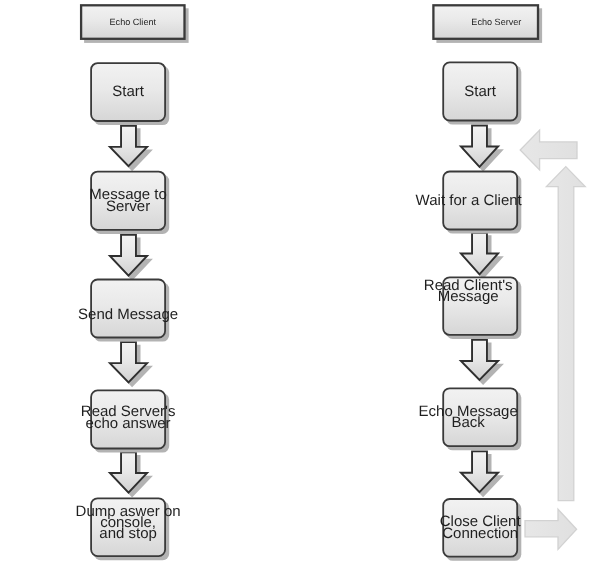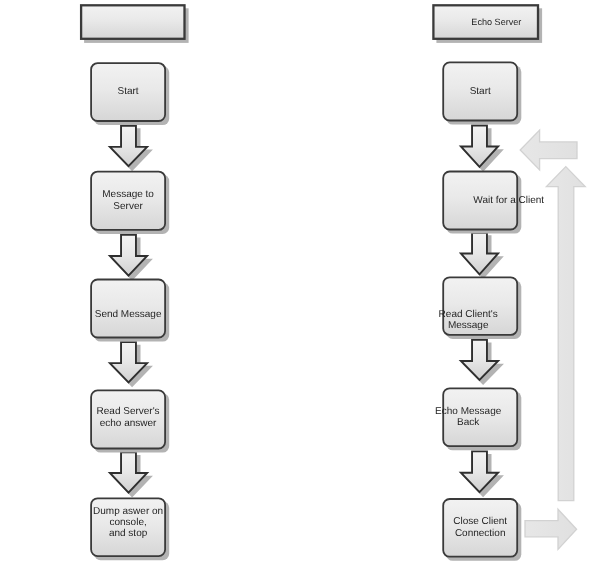--- a/index.html
+++ b/index.html
@@ -9,21 +9,21 @@
      font-family:"Liberation Sans",sans-serif;
      -webkit-font-smoothing:antialiased;
      text-rendering:geometricPrecision;}
 #stage{position:relative;width:596px;height:562px;}
 svg.layer{position:absolute;left:0;top:0;width:596px;height:562px;}
 .lbl{position:absolute;text-align:center;color:#1f1f1f;
      white-space:pre;line-height:11.2px;
      display:flex;align-items:center;justify-content:center;
      transform:translateZ(0);}
 .lbl.title{font-size:9.1px;}
-.lbl.step{font-size:10px;}
+.lbl.step{font-size:15px;}
 
 </style>
 </head>
 <body>
 
 <div id="stage">
 <svg class="layer" viewBox="0 0 596 562" width="596" height="562" xmlns="http://www.w3.org/2000/svg">
 <defs>
 <linearGradient id="boxg" x1="0" y1="0" x2="0" y2="1">
 <stop offset="0" stop-color="#f2f2f2"></stop>
@@ -77,31 +77,32 @@
 <rect x="443.20" y="62.40" width="74.00" height="58.10" rx="6.5" ry="6.5" fill="url(#boxg)" stroke="#3a3a3a" stroke-width="1.8"></rect>
 <rect x="446.20" y="174.50" width="75.10" height="59.10" rx="6.5" ry="6.5" fill="#b3b3b3"></rect>
 <rect x="443.20" y="171.50" width="74.00" height="58.00" rx="6.5" ry="6.5" fill="url(#boxg)" stroke="#3a3a3a" stroke-width="1.8"></rect>
 <rect x="446.20" y="280.30" width="75.10" height="58.70" rx="6.5" ry="6.5" fill="#b3b3b3"></rect>
 <rect x="443.20" y="277.30" width="74.00" height="57.60" rx="6.5" ry="6.5" fill="url(#boxg)" stroke="#3a3a3a" stroke-width="1.8"></rect>
 <rect x="446.20" y="391.30" width="75.10" height="59.00" rx="6.5" ry="6.5" fill="#b3b3b3"></rect>
 <rect x="443.20" y="388.30" width="74.00" height="57.90" rx="6.5" ry="6.5" fill="url(#boxg)" stroke="#3a3a3a" stroke-width="1.8"></rect>
 <rect x="446.20" y="502.00" width="75.10" height="58.80" rx="6.5" ry="6.5" fill="#b3b3b3"></rect>
 <rect x="443.20" y="499.00" width="74.00" height="57.70" rx="6.5" ry="6.5" fill="url(#boxg)" stroke="#3a3a3a" stroke-width="1.8"></rect>
 </svg>
+<div class="lbl title" style="left:81.10px;top:5.40px;width:103.40px;height:33.50px;">Echo Client</div>
 <div class="lbl title" style="left:433.40px;top:5.40px;width:126px;height:33.50px;border-radius:7px;">Echo Server</div>
 <div class="lbl step" style="left:91.10px;top:62.90px;width:74.00px;height:57.90px;">Start</div>
 <div class="lbl step" style="left:91.10px;top:171.40px;width:74.00px;height:58.30px;">Message to
 Server</div>
 <div class="lbl step" style="left:91.10px;top:279.30px;width:74.00px;height:70px;">Send Message</div>
 <div class="lbl step" style="left:91.10px;top:390.20px;width:74.00px;height:55px;border-radius:23px;">Read Server's
 echo answer</div>
 <div class="lbl step" style="left:91.10px;top:498.10px;width:74.00px;height:49px;border-radius:8px;">Dump aswer on
 console,
 and stop</div>
 <div class="lbl step" style="left:443.20px;top:62.20px;width:74.00px;height:58.10px;">Start</div>
-<div class="lbl step" style="left:443.20px;top:171.30px;width:51px;height:58.00px;margin-left:40px;">Wait for a Client</div>
-<div class="lbl step" style="left:443.20px;top:291px;width:50px;height:57.60px;">Read Client's
+<div class="lbl step" style="left:443.20px;top:171.30px;width:51px;height:58.00px;">Wait for a Client</div>
+<div class="lbl step" style="left:443.20px;top:262px;width:50px;height:57.60px;">Read Client's
 Message</div>
 <div class="lbl step" style="left:443.20px;top:388.10px;width:50px;height:57.90px;">Echo Message
 Back</div>
 <div class="lbl step" style="left:443.20px;top:498.80px;width:74.00px;height:57.70px;">Close Client
 Connection</div>
 </div>
 
 </body></html>

